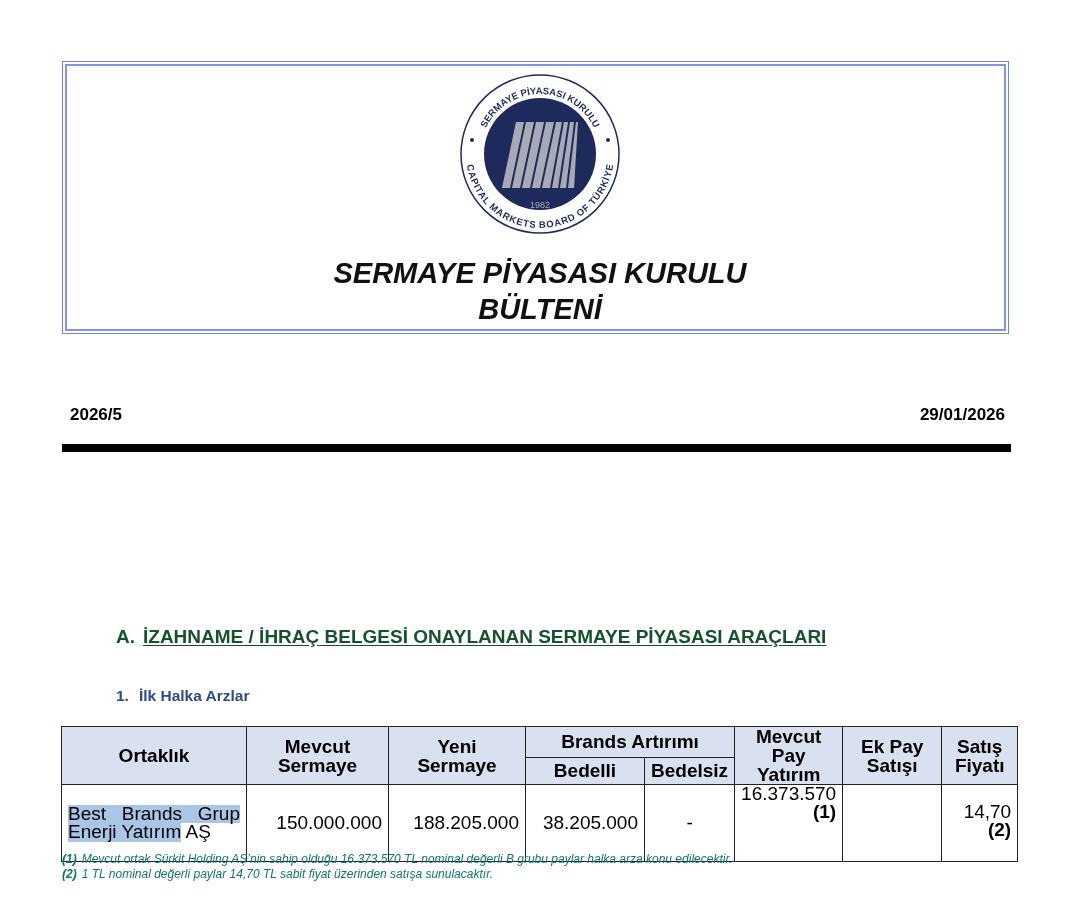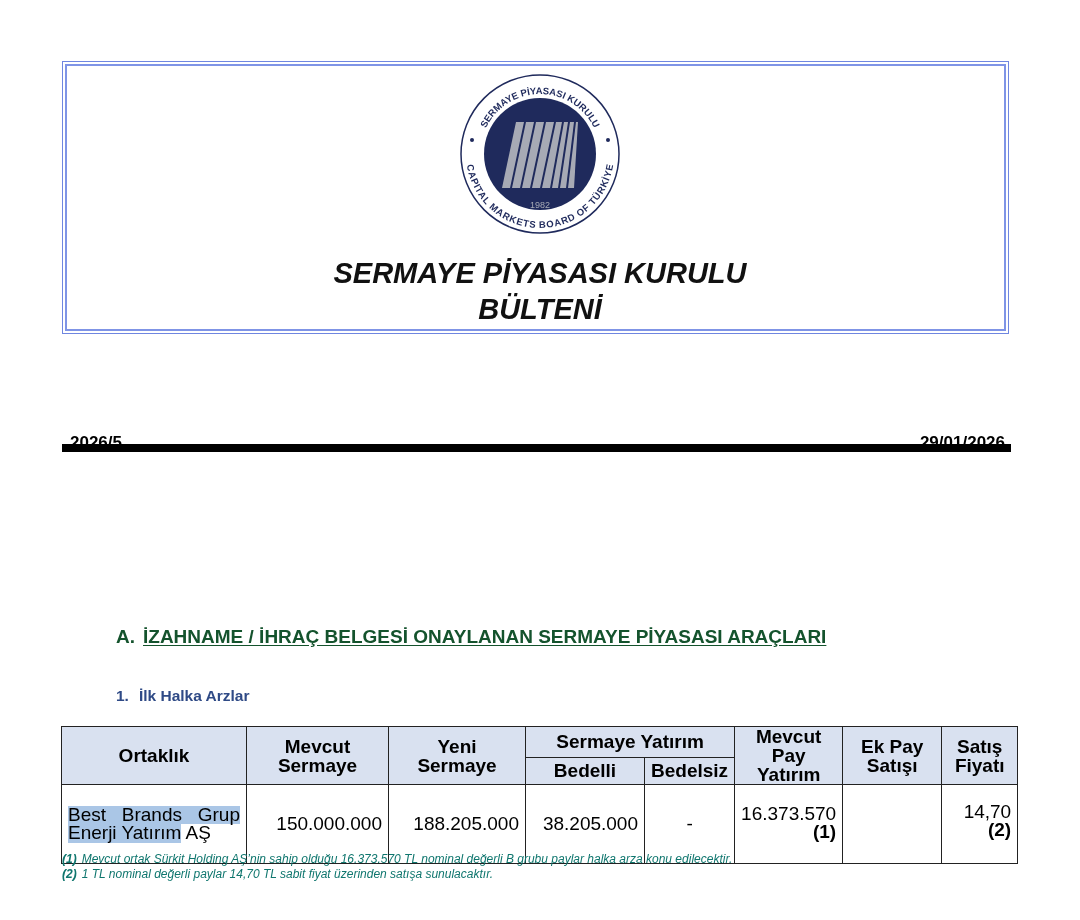--- a/index.html
+++ b/index.html
@@ -7,21 +7,21 @@
          font-family: "Liberation Sans", sans-serif; color: #000; }
   .frame { position: absolute; left: 62px; top: 61px; width: 947px; height: 273px;
            border: 1px solid #6f86e0; box-sizing: border-box; }
   .frame-inner { position: absolute; left: 2px; top: 2px; right: 2px; bottom: 2px;
                  border: 2px solid #7f94e6; }
   .logo { position: absolute; left: 458px; top: 70px; width: 164px; height: 168px; }
   .title { position: absolute; left: 0; width: 1080px; text-align: center;
            font-weight: bold; font-style: italic; font-size: 29px; line-height: 34px; color: #111; }
   .t1 { top: 256px; }
   .t2 { top: 292px; }
-  .issue { position: absolute; top: 405px; font-weight: bold; font-size: 17px; margin-top: 28px; }
+  .issue { position: absolute; top: 405px; font-weight: bold; font-size: 17px; }
   .issue-left { left: 70px; }
   .issue-right { right: 75px; }
   .rule { position: absolute; left: 62px; top: 444px; width: 949px; height: 8px; background: #000; }
   .sec-a { position: absolute; left: 116px; top: 626px; font-weight: bold; font-size: 19px; color: #14532d; }
   .sec-a .letter { margin-right: 8px; }
   .sec-a .u { text-decoration: underline; text-underline-offset: 2px; }
   .sub1 { position: absolute; left: 116px; top: 687px; font-weight: bold; font-size: 15.5px; color: #2f4a86; }
   .sub1 .num { margin-right: 10px; }
   table.ipo { position: absolute; left: 61px; top: 726px; border-collapse: collapse;
               font-size: 19px; table-layout: fixed; }
@@ -99,21 +99,21 @@
   </colgroup>
   <tbody>
       <tr style="height:29px">
     <th rowspan="2">Ortaklık</th>
     <th rowspan="2">
       <span>Mevcut</span><br><span>Sermaye</span>
     </th>
     <th rowspan="2">
       <span>Yeni</span><br><span>Sermaye</span>
     </th>
-    <th colspan="2">Sermaye Yatırım</th>
+    <th colspan="2">Brands Artırımı</th>
     <th rowspan="2">
       <span>Mevcut</span><br><span>Pay Yatırım</span>
     </th>
     <th rowspan="2">
       <span>Ek Pay</span><br><span>Satışı</span>
     </th>
     <th rowspan="2">
       <span>Satış</span><br><span>Fiyatı</span>
     </th>
   </tr>
@@ -122,21 +122,21 @@
     <th>Bedelsiz</th>
   </tr>
   <tr>
     <td class="company">
       <span class="hl" style="display:inline-block;width:100%;text-align-last:justify;">Best Brands Grup</span><br><span class="hl">Enerji Yatırım</span> <span>AŞ</span>
     </td>
     <td class="num-cell">150.000.000</td>
     <td class="num-cell">188.205.000</td>
     <td class="num-cell">38.205.000</td>
     <td class="center-cell">-</td>
-    <td class="num-cell" style="vertical-align:top;padding-top:20px;">
+    <td class="num-cell" style="vertical-align:top;padding-top:0;">
       <span>16.373.570</span><br><span class="fn">(1)</span>
     </td>
     <td class="num-cell"></td>
     <td class="num-cell" style="vertical-align:top;padding-top:18px;">
       <span>14,70</span><br><span class="fn">(2)</span>
     </td>
   </tr>
 </tbody>
   </table>
 

